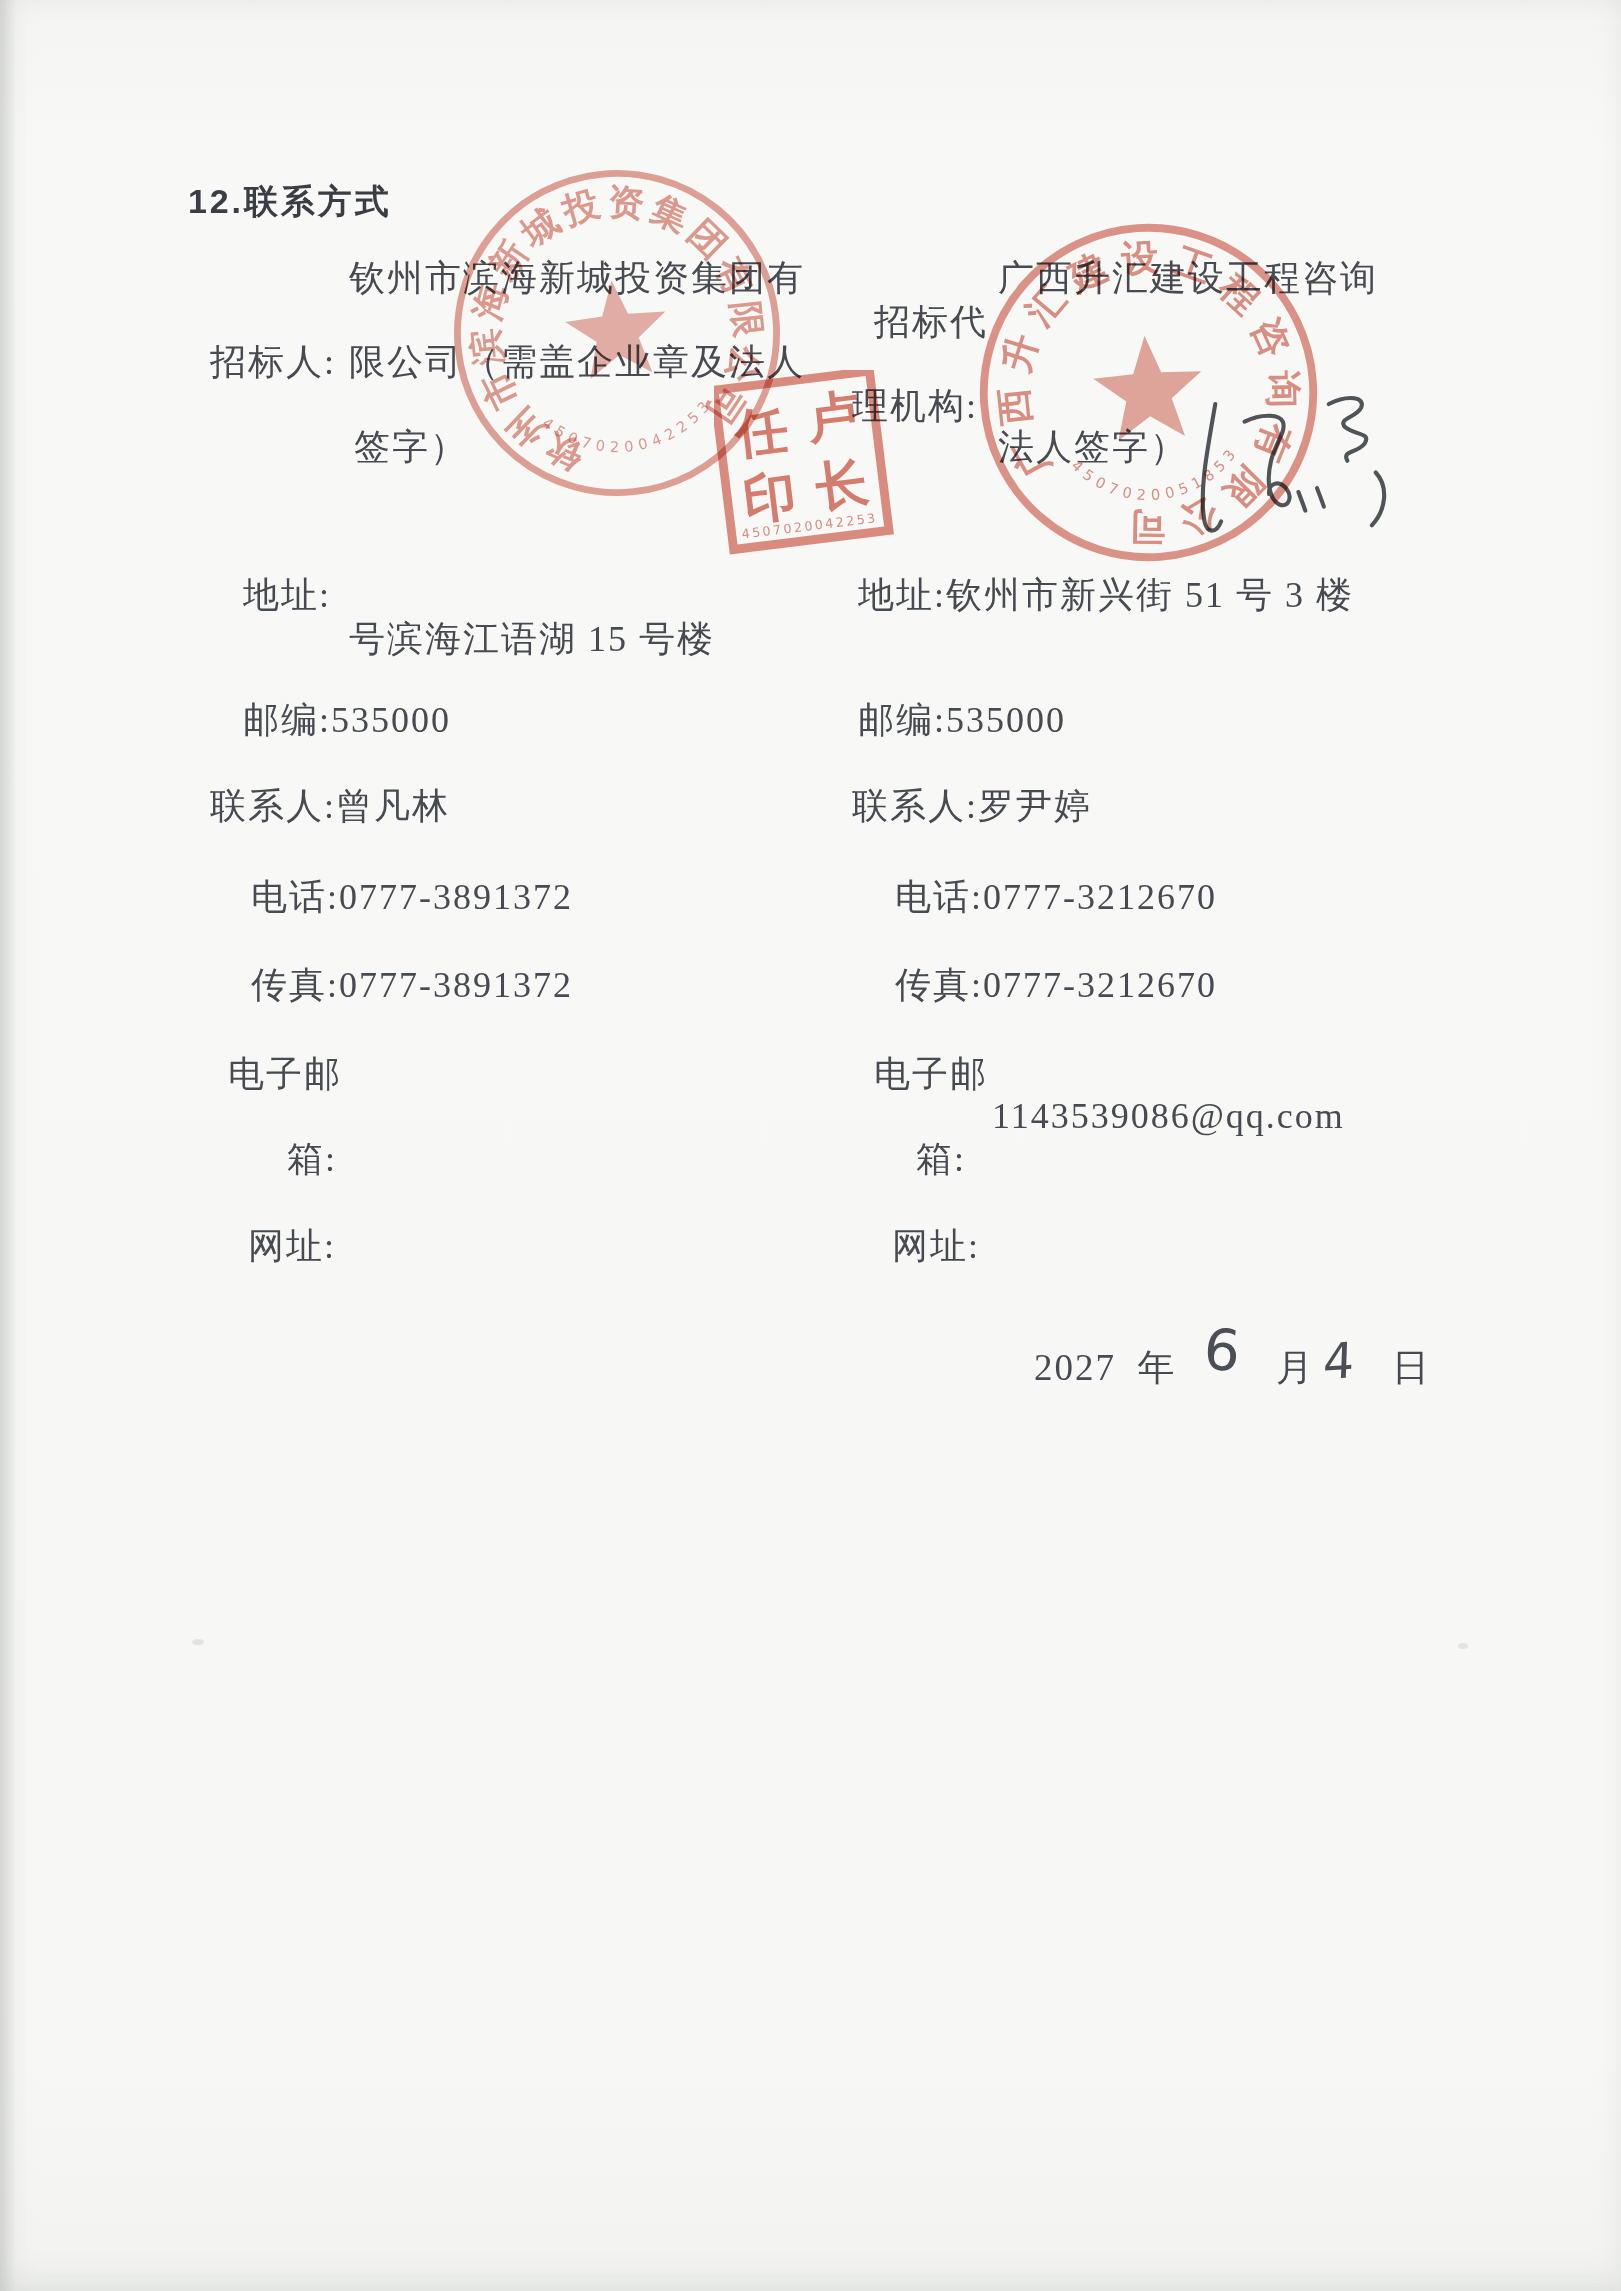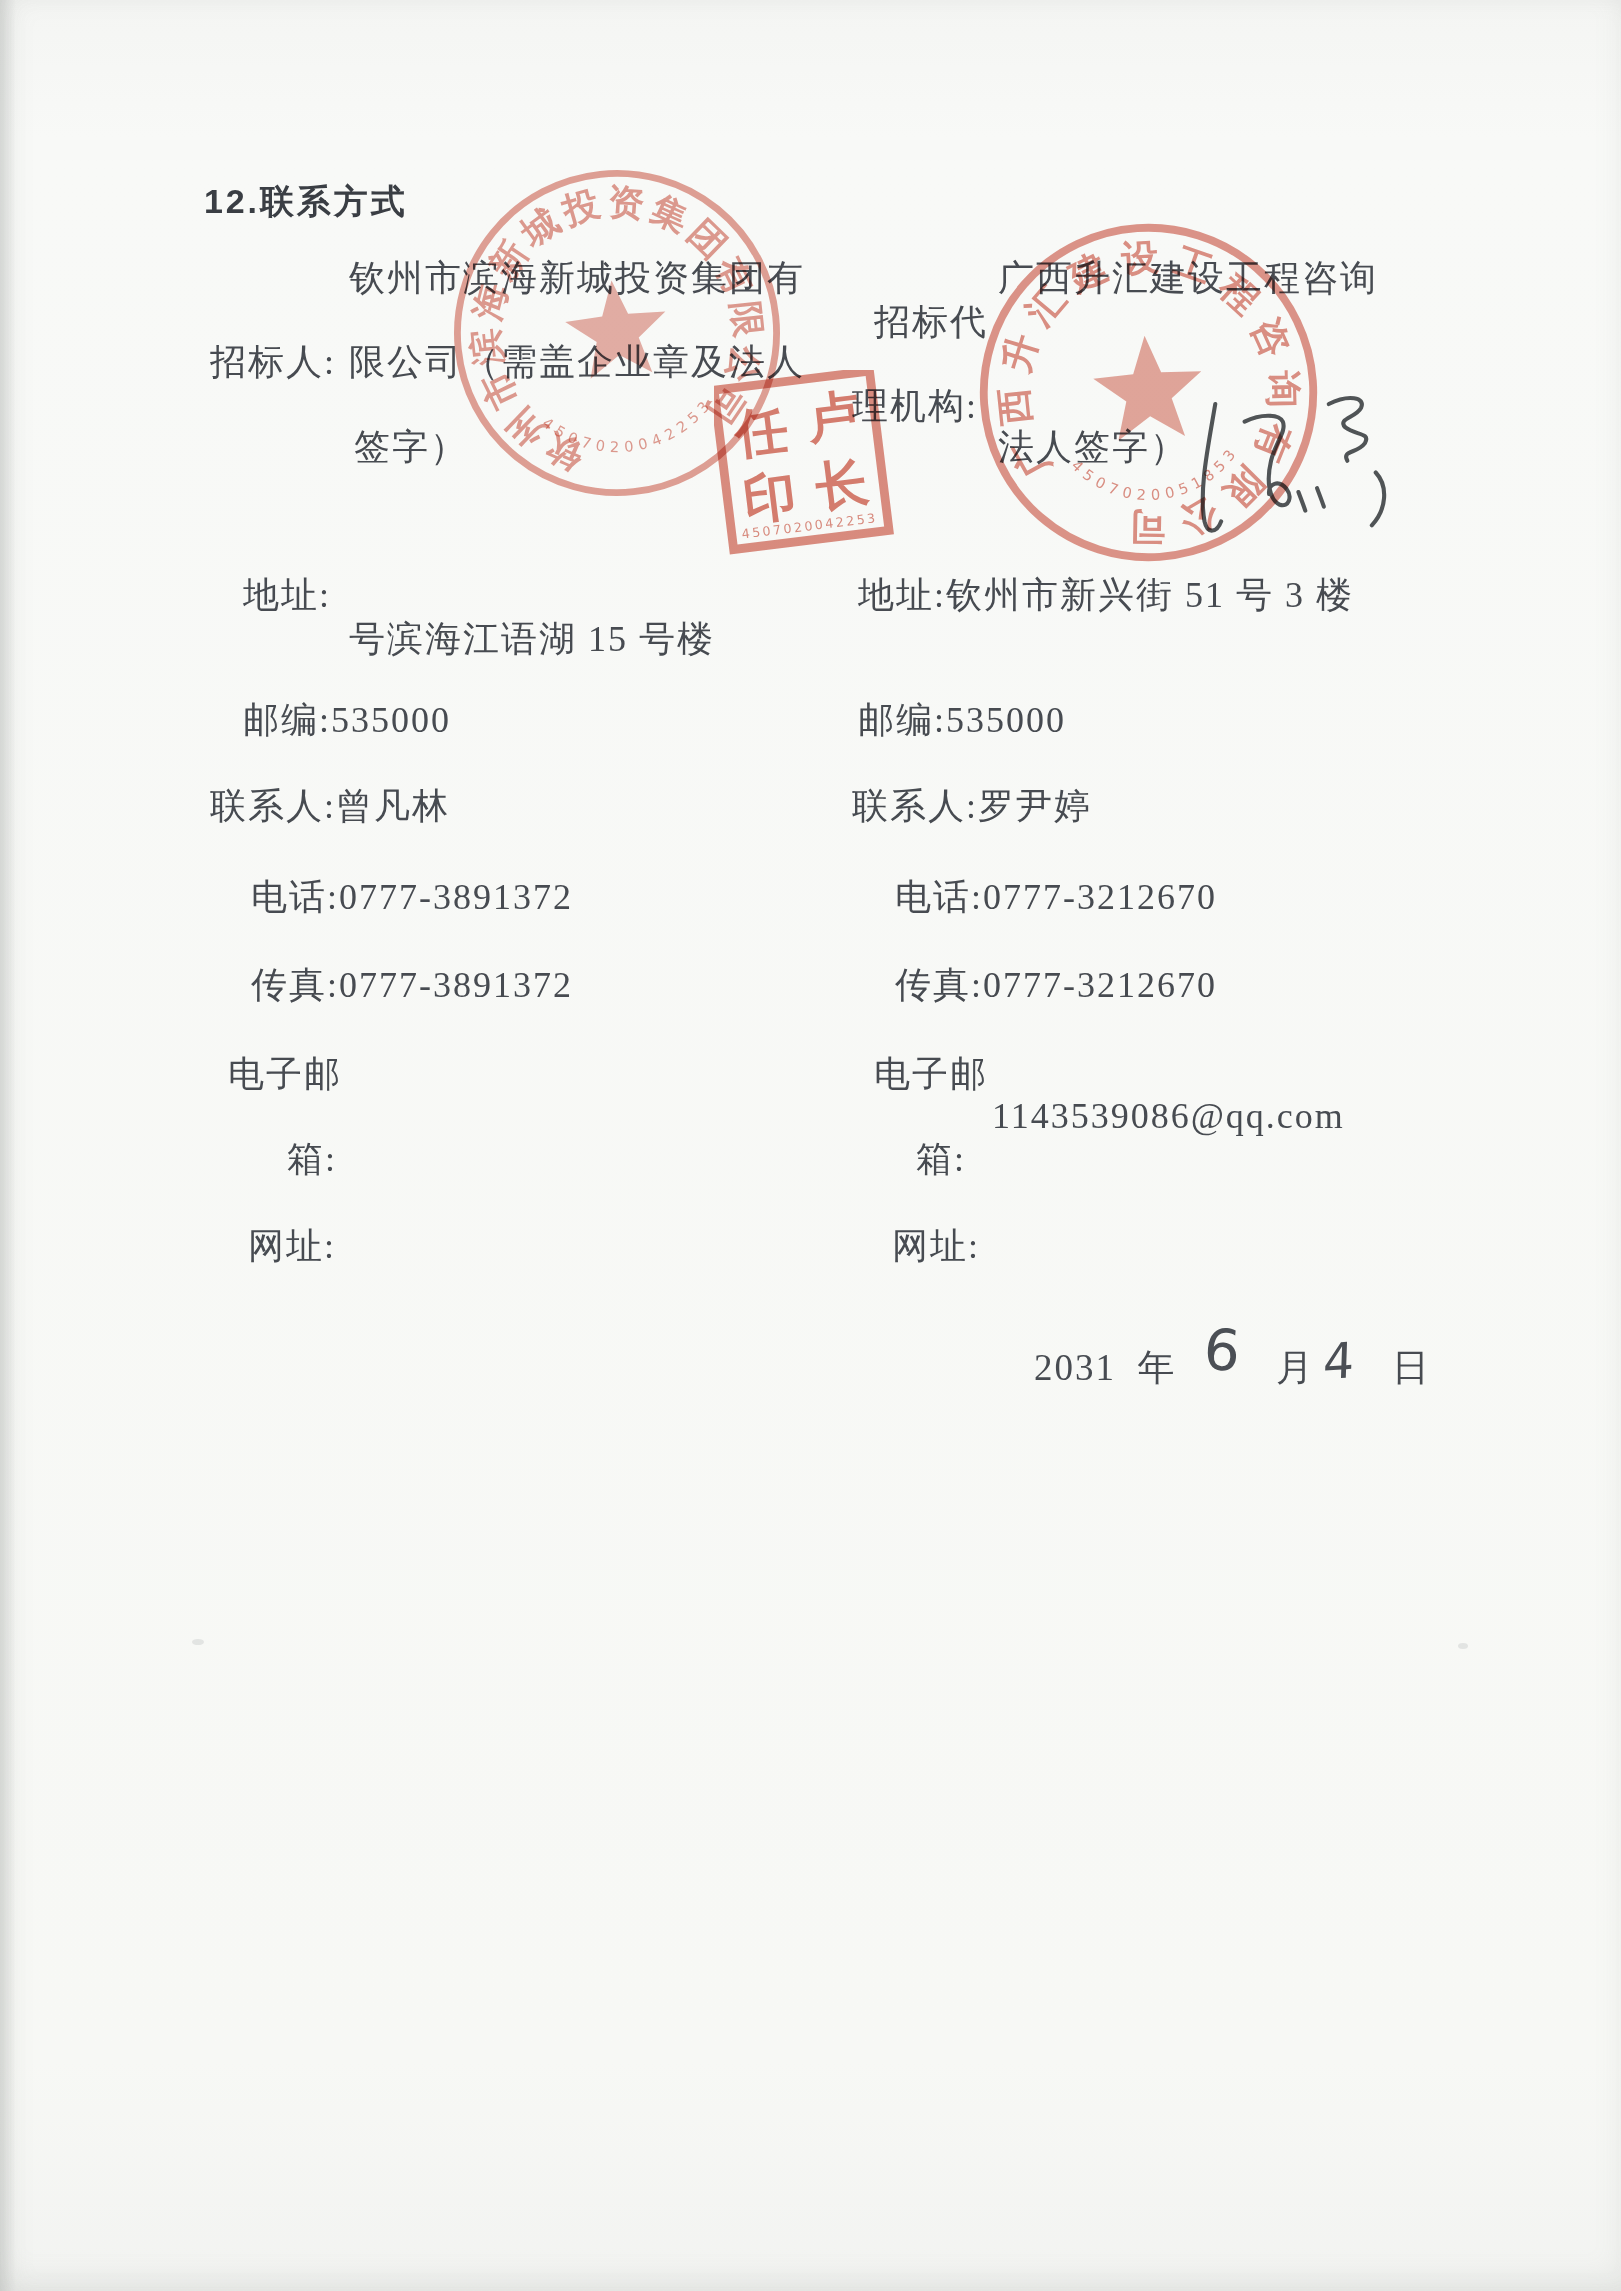--- a/index.html
+++ b/index.html
@@ -15,21 +15,21 @@
     background:linear-gradient(90deg,rgba(150,155,152,.25),rgba(150,155,152,0));
   }
   .vignette{
     position:absolute;inset:0;pointer-events:none;
     box-shadow:inset 0 -13.7px 27.4px rgba(140,145,142,.12), inset 13.7px 0 23.5px rgba(140,145,142,.08);
   }
   .title{
     position:absolute;left:188px;top:179px;
     font-family:"Liberation Sans","DejaVu Sans",sans-serif;
     font-weight:700;font-size:34px;color:#3a3e44;letter-spacing:2.9px;
-    white-space:nowrap;z-index:1;margin-left:16px;
+    white-space:nowrap;z-index:1;
   }
   .t{
     position:absolute;
     font-size:36px;line-height:1.15;color:#474b51;letter-spacing:2px;
     white-space:nowrap;z-index:1;
   }
   .hw{
     position:absolute;z-index:1;
     font-family:"DejaVu Sans",sans-serif;color:#4b4f55;white-space:nowrap;
   }
@@ -110,21 +110,21 @@
 
   <div class="t" style="left:874px;top:1054px">电子邮</div>
   <div class="t" style="left:992px;top:1096px">1143539086@qq.com</div>
   <div class="t" style="left:916px;top:1139px">箱:</div>
 
   <div class="t" style="left:892px;top:1226px">
     <span>网址:</span><span></span>
   </div>
 
   <div class="t" style="left:1034px;top:1347px;font-size:37px">
-    <span>2031</span><span class="date-unit-gap"></span><span>年</span>
+    <span>2027</span><span class="date-unit-gap"></span><span>年</span>
   </div>
   <div class="hw hw-month">6</div>
   <div class="t" style="left:1276px;top:1347px;font-size:37px">月</div>
   <div class="hw hw-day">4</div>
   <div class="t" style="left:1392px;top:1347px;font-size:37px">日</div>
 
   <svg id="seal-bidder" class="seal" style="left:431px;top:147px" width="372" height="372" viewBox="0 0 380 380">
       <g transform="rotate(-6 190 190)">
         <circle cx="190" cy="190" r="163" fill="none" stroke="#c8422e" stroke-width="7" stroke-opacity="0.494"></circle>
         <polygon points="190.0,136.0 203.3,171.7 241.4,173.3 211.6,197.0 221.7,233.7 190.0,212.7 158.3,233.7 168.4,197.0 138.6,173.3 176.7,171.7" fill="#c8422e" fill-opacity="0.41600000000000004"></polygon>

